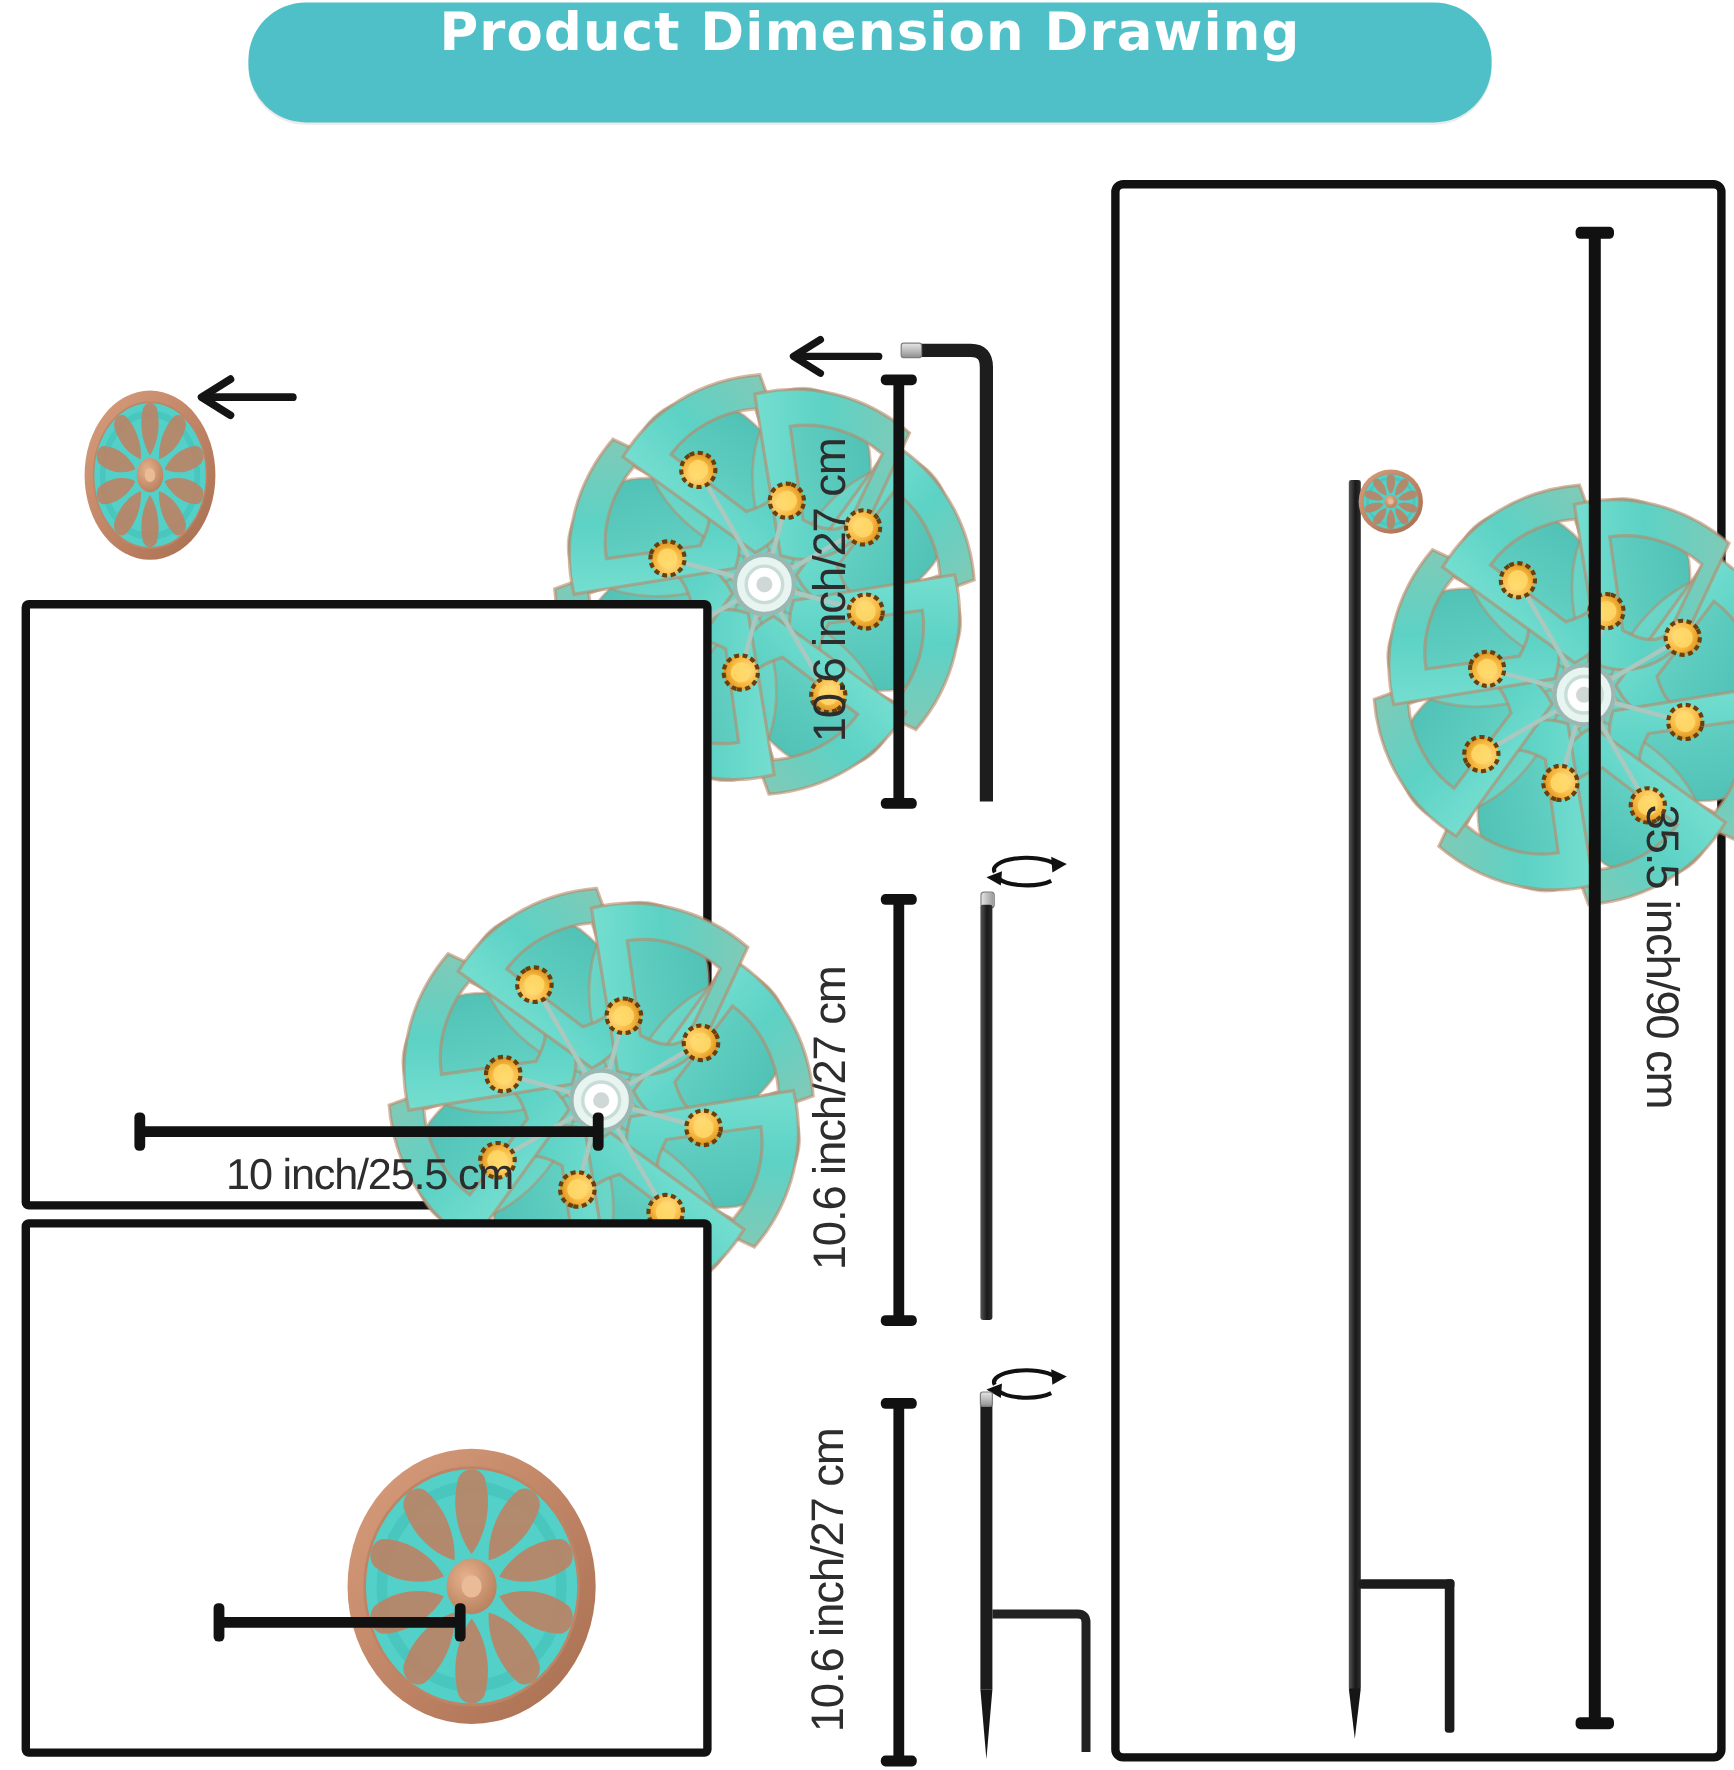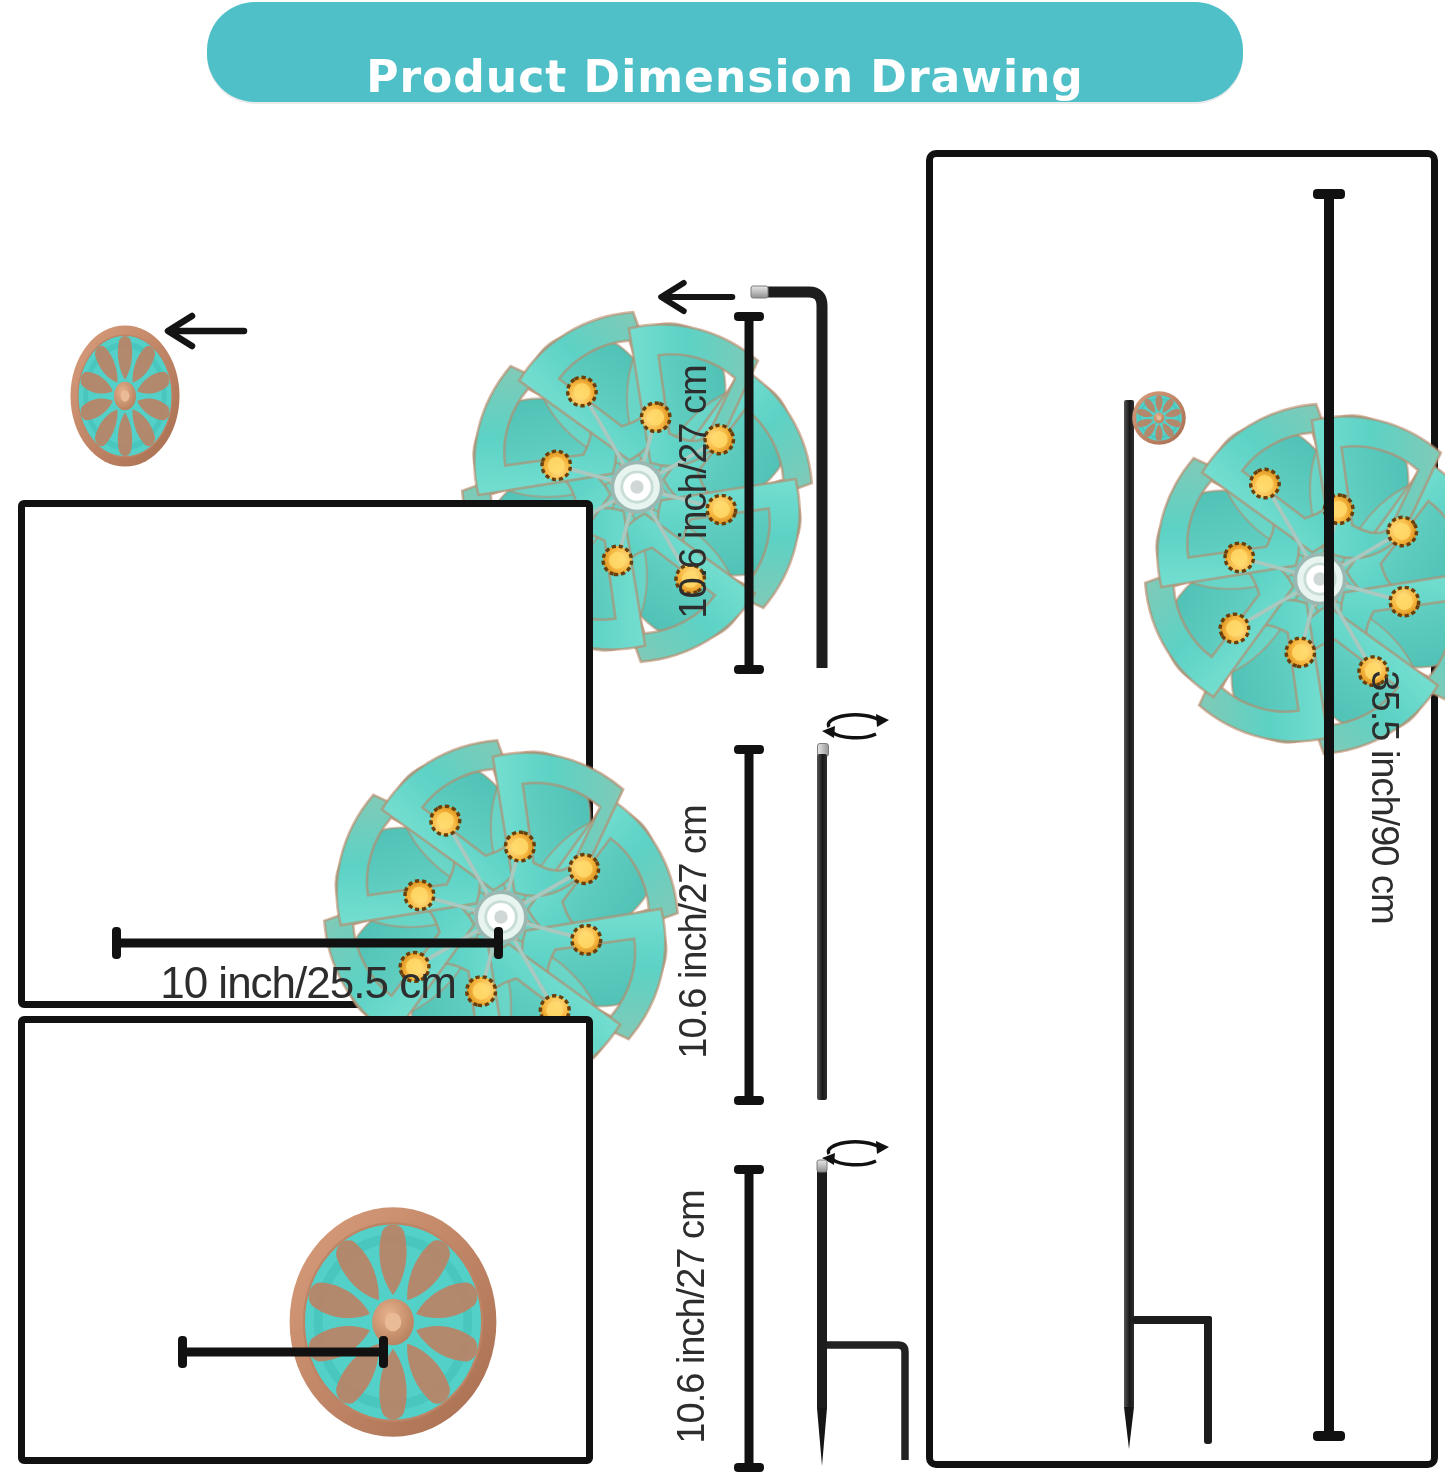--- a/index.html
+++ b/index.html
@@ -3,21 +3,21 @@
 <meta charset="utf-8">
 <style>
   html,body{margin:0;padding:0;background:#fff;}
   .stage{
     position:relative;width:1445px;height:1475px;background:#fff;overflow:hidden;
     font-family:"Liberation Sans", sans-serif;
   }
   .banner{
     position:absolute;left:207px;top:2px;width:1036px;height:100px;
     background:var(--banner-teal,#4fc0c8);border-radius:48px;
-    display:flex;align-items:flex-end;justify-content:center;
+    display:flex;align-items:flex-start;justify-content:center;
     box-shadow:0 2px 0 rgba(0,0,0,.08);
   }
   .banner-title{
     color:#fff;font-size:44px;font-weight:bold;letter-spacing:1px;
     font-family:"DejaVu Sans", sans-serif;
   }
   
   .vdim{position:absolute;width:30px;}
   .vdim .bar{position:absolute;left:50%;top:2px;bottom:2px;width:9px;transform:translateX(-50%);
     background:var(--line-black,#111);border-radius:4px;}
@@ -28,21 +28,21 @@
   .hdim .bar{position:absolute;top:50%;left:2px;right:2px;height:9px;transform:translateY(-50%);
     background:var(--line-black,#111);border-radius:4px;}
   .hdim .cap{position:absolute;top:0;bottom:0;width:9px;background:var(--line-black,#111);border-radius:4px;}
   .hdim .cap.left{left:0}.hdim .cap.right{right:0}
   .dim-label{
     position:absolute;white-space:nowrap;color:var(--label-gray,#2d2d2d);
     font-size:38px;letter-spacing:-1px;
   }
   .dim-label.vert-up{transform:translate(-50%,-50%) rotate(-90deg);}
   .dim-label.vert-down{transform:translate(-50%,-50%) rotate(90deg);}
-  .dim-label.horiz{transform:translate(-50%,0);font-size:44px;}
+  .dim-label.horiz{transform:translate(-50%,0);font-size:36px;}
   .frame-box{position:absolute;border:7px solid #111;border-radius:10px;background:#fff;}
   .pole{position:absolute;background:linear-gradient(90deg,#565656 0%,#191919 55%,#2e2e2e 100%);border-radius:2px;}
   .pole-tip{position:absolute;background:linear-gradient(90deg,#e2e2e2,#9a9a9a);border:1px solid #7d7d7d;border-radius:3px;}
   .spike{position:absolute;width:0;height:0;border-left:5px solid transparent;border-right:5px solid transparent;
     border-top:42px solid #161616;}
   .prong{position:absolute;background:#1c1c1c;border-radius:3px;}
   svg.part{position:absolute;overflow:visible;}
 </style>
 </head>
 <body>

